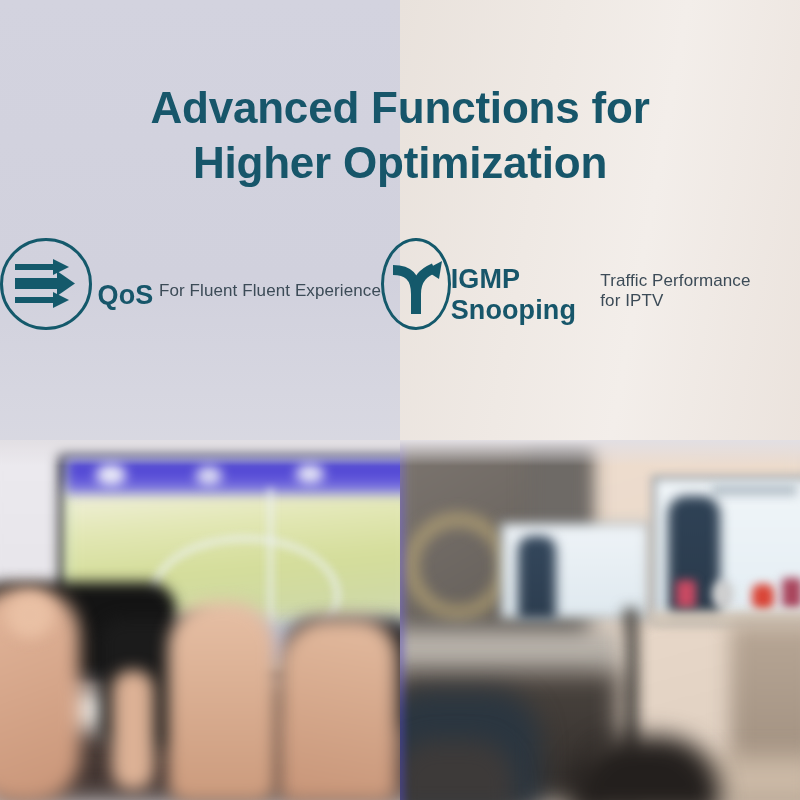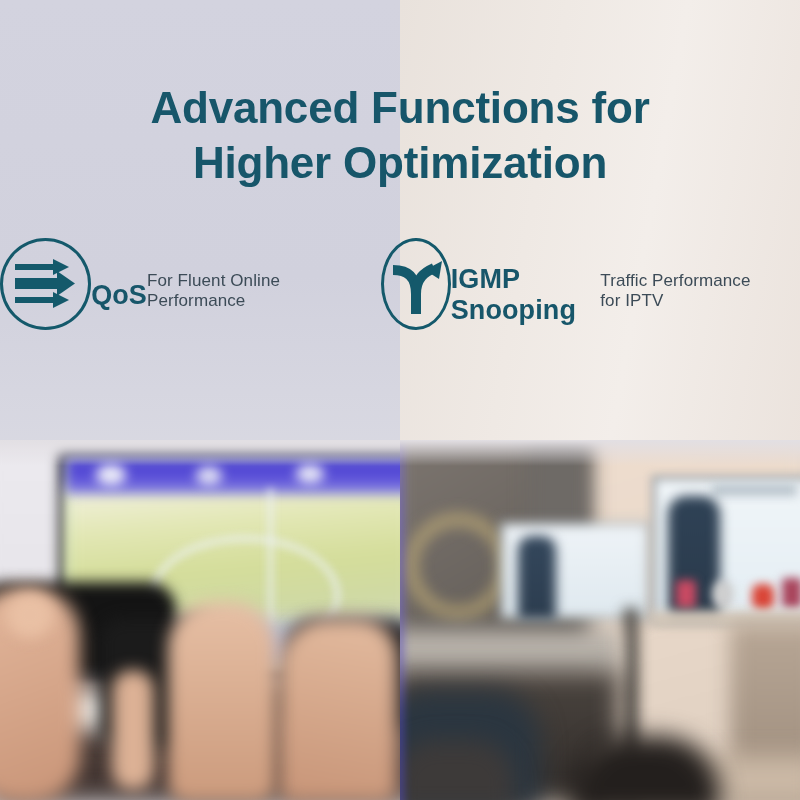--- a/index.html
+++ b/index.html
@@ -134,21 +134,21 @@
 
             <rect x="2" y="22" width="44" height="11"></rect>
             <polygon points="44,15 62,27.5 44,40"></polygon>
 
             <rect x="2" y="41" width="40" height="6"></rect>
             <polygon points="40,36 56,44 40,52"></polygon>
           </g>
         </svg>
       </div>
       <div class="f-title">QoS</div>
-      <div class="f-sub">For Fluent Online Performance</div>
+      <div class="f-sub">For Fluent Fluent Experience</div>
     </div>
 
     <div class="feature">
       <div class="icon-circle">
         <svg width="62" height="60" viewBox="0 0 62 60" aria-hidden="true">
           <g fill="none" stroke="#14596b" stroke-width="10" stroke-linecap="butt">
 
             <path d="M31 60 L31 36"></path>
 
             <path d="M31 40 C31 22, 22 16, 8 16"></path>

